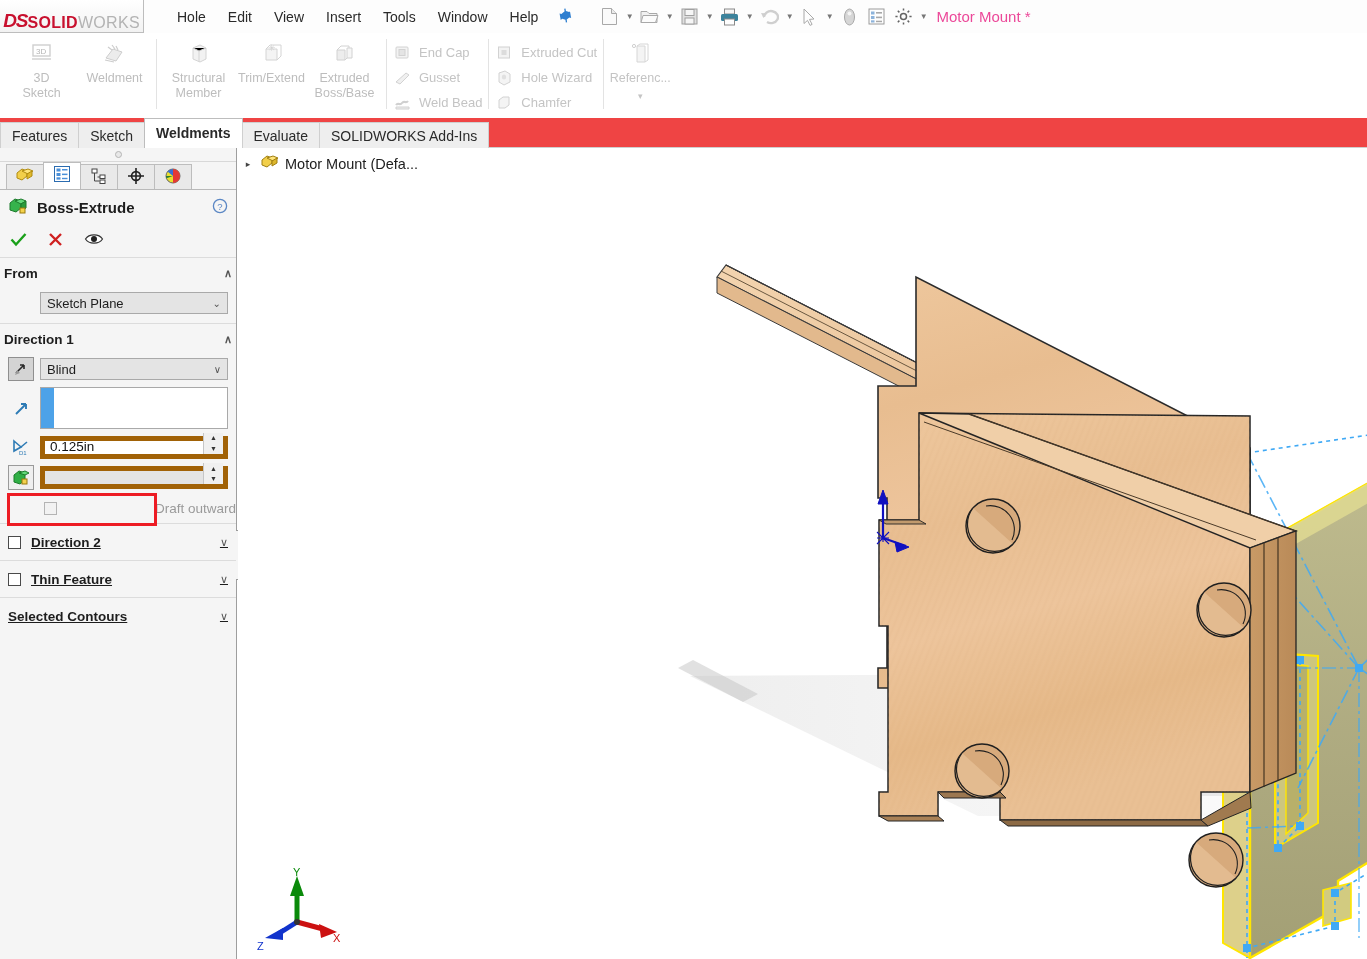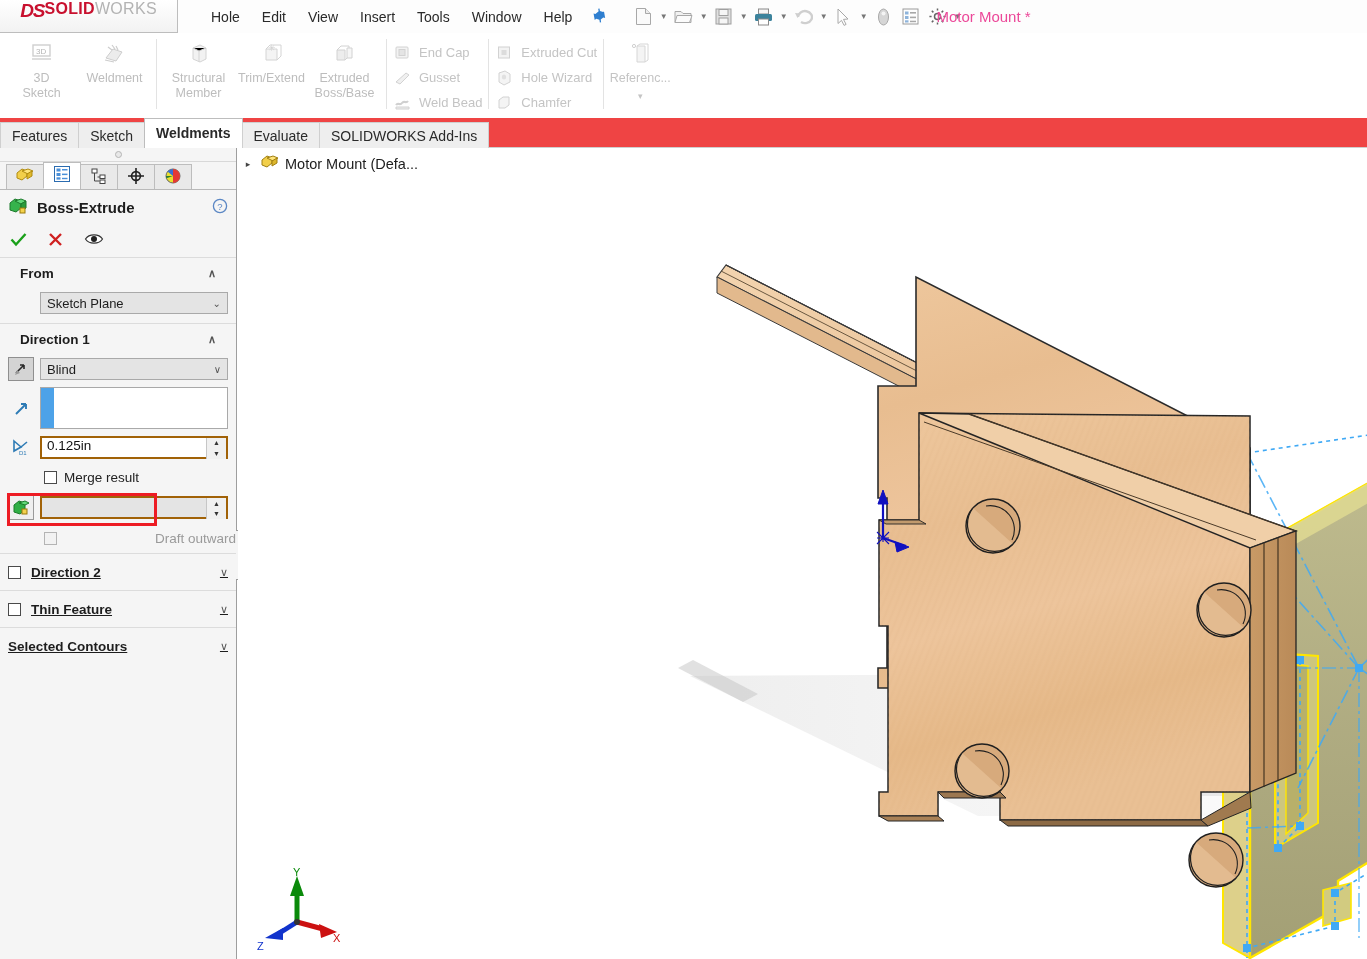--- a/index.html
+++ b/index.html
@@ -13,24 +13,24 @@
     position:relative;
     -webkit-font-smoothing:antialiased;
   }
   
   #titlebar{
     position:absolute;left:0;top:0;width:1367px;height:33px;
     background:#fdfdfd;border-bottom:1px solid #d6d6d6;
     display:flex;align-items:center;
   }
   #logo-box{
-    width:178px;height:33px;box-sizing:border-box;
+    width:144px;height:33px;box-sizing:border-box;
     border:1px solid #bdbdbd;border-top:none;border-left:none;
     background:linear-gradient(#ffffff,#f2f2f2);
-    display:flex;align-items:flex-start;justify-content:center;
+    display:flex;align-items:flex-end;justify-content:center;
   }
   .logo-ds{color:#c8102e;font-weight:bold;font-style:italic;font-size:19px;letter-spacing:-1px;}
   .logo-solid{color:#c8102e;font-weight:bold;font-size:16px;letter-spacing:.3px;}
   .logo-works{color:#b3b3b3;font-weight:normal;font-size:16px;letter-spacing:.3px;}
   #menu{display:flex;align-items:center;margin-left:22px;gap:0px;}
   #menu .mi{padding:3px 11px;font-size:14px;color:#2a2a2a;cursor:default;}
   #pin{margin-left:8px;color:#2f7fd0;font-size:15px;transform:rotate(35deg);}
   #qat{display:flex;align-items:center;margin-left:24px;gap:0px;}
   .qbtn{width:27px;height:26px;display:flex;align-items:center;justify-content:center;opacity:.85;}
   .qcaret{width:13px;height:26px;display:flex;align-items:center;justify-content:center;
@@ -87,38 +87,38 @@
   .pmtab{width:38px;height:25px;box-sizing:border-box;border:1px solid #bdbdbd;border-bottom:none;
          background:#e9e9e9;display:flex;align-items:center;justify-content:center;margin-right:-1px;}
   .pmtab.active{background:#ffffff;height:27px;border-bottom:1px solid #ffffff;}
   #pmbody{background:#f5f5f5;height:757px;overflow:hidden;}
   #pm-header{display:flex;align-items:center;height:34px;padding:0 8px;gap:9px;}
   #pm-title{font-weight:bold;font-size:15px;color:#1d1d1d;}
   #pm-help{margin-left:auto;color:#5b87c4;font-size:14px;}
   #pm-actions{display:flex;align-items:center;height:33px;padding:0 10px;gap:21px;
               border-bottom:1px solid #dcdcdc;}
   .pmsection{border-bottom:1px solid #dcdcdc;}
-  .sec-head{display:flex;align-items:center;height:30px;padding:0 20px;font-weight:bold;
+  .sec-head{display:flex;align-items:center;height:30px;padding:0 4px;font-weight:bold;
             font-size:13.5px;color:#1d1d1d;}
   .sec-head .chev{margin-left:auto;color:#555;font-size:11px;}
   .row{display:flex;align-items:center;padding:3px 8px;gap:6px;}
   .iconcell{width:26px;height:24px;display:flex;align-items:center;justify-content:center;flex:0 0 26px;}
   .combo{
     flex:1;height:22px;box-sizing:border-box;background:#e4e4e4;border:1px solid #a9a9a9;
     display:flex;align-items:center;padding:0 6px;font-size:13px;color:#1d1d1d;
   }
   .combo .cchev{margin-left:auto;font-size:10px;color:#555;}
   .selbox{
     flex:1;height:42px;box-sizing:border-box;background:#ffffff;border:1px solid #a9a9a9;
     display:flex;align-items:stretch;
   }
   .selbox .bluebar{width:13px;background:#4da2e8;}
   .spinfield{
-    flex:1;height:23px;box-sizing:border-box;background:#ffffff;border:2px solid #a16207;
-    display:flex;align-items:flex-start;
+    flex:1;height:23px;box-sizing:border-box;background:#ffffff;border:5px solid #a16207;
+    display:flex;align-items:flex-end;
   }
   .spinfield .sval{flex:1;padding:0 5px;font-size:13.5px;color:#111;}
   .spinfield.disabled{background:#e4e4e4;}
   .spinner{width:19px;height:21px;border-left:1px solid #c6c6c6;display:flex;flex-direction:column;
            background:#f0f0f0;}
   .spinner div{flex:1;display:flex;align-items:center;justify-content:center;font-size:7px;color:#333;}
   .cbrow{display:flex;align-items:center;gap:7px;padding-left:44px;height:24px;font-size:13.5px;}
   .cb{width:13px;height:13px;border:1px solid #4a4a4a;background:#fff;box-sizing:border-box;}
   .cb.gray{border-color:#b4b4b4;background:#f2f2f2;}
   #merge-highlight{
@@ -552,24 +552,20 @@
         </span>
         <span class="spinfield" data-interactable="true">
           <span class="sval" data-interactable="false">0.125in</span>
           <span class="spinner" data-interactable="true">
             <div data-interactable="true">▲</div>
             <div data-interactable="true">▼</div>
           </span>
         </span>
       </div>
 
-      <div class="cbrow" data-interactable="true" style="position:relative;height:30px;">
-        <span class="cb" data-interactable="true"></span>
-        <span data-interactable="false">Merge result</span>
-      </div>
 
       <div class="row" data-interactable="false">
         <span class="iconcell" data-interactable="true" style="border:1px solid #9a9a9a;background:#efefef;width:24px;height:23px;flex:0 0 24px;">
           <svg width="18" height="17" viewBox="0 0 18 17">
               <path d="M2 6l5-4 6 2v7l-5 4-6-2z" fill="#2fae45" stroke="#1b7c2a"></path>
               <path d="M7 4l6-2 4 2-4 2z" fill="#63d97a" stroke="#1b7c2a"></path>
               <rect x="10" y="10" width="5" height="5" fill="#f3d250" stroke="#9a7a0d"></rect>
             </svg>
         </span>
         <span class="spinfield disabled" data-interactable="true">

